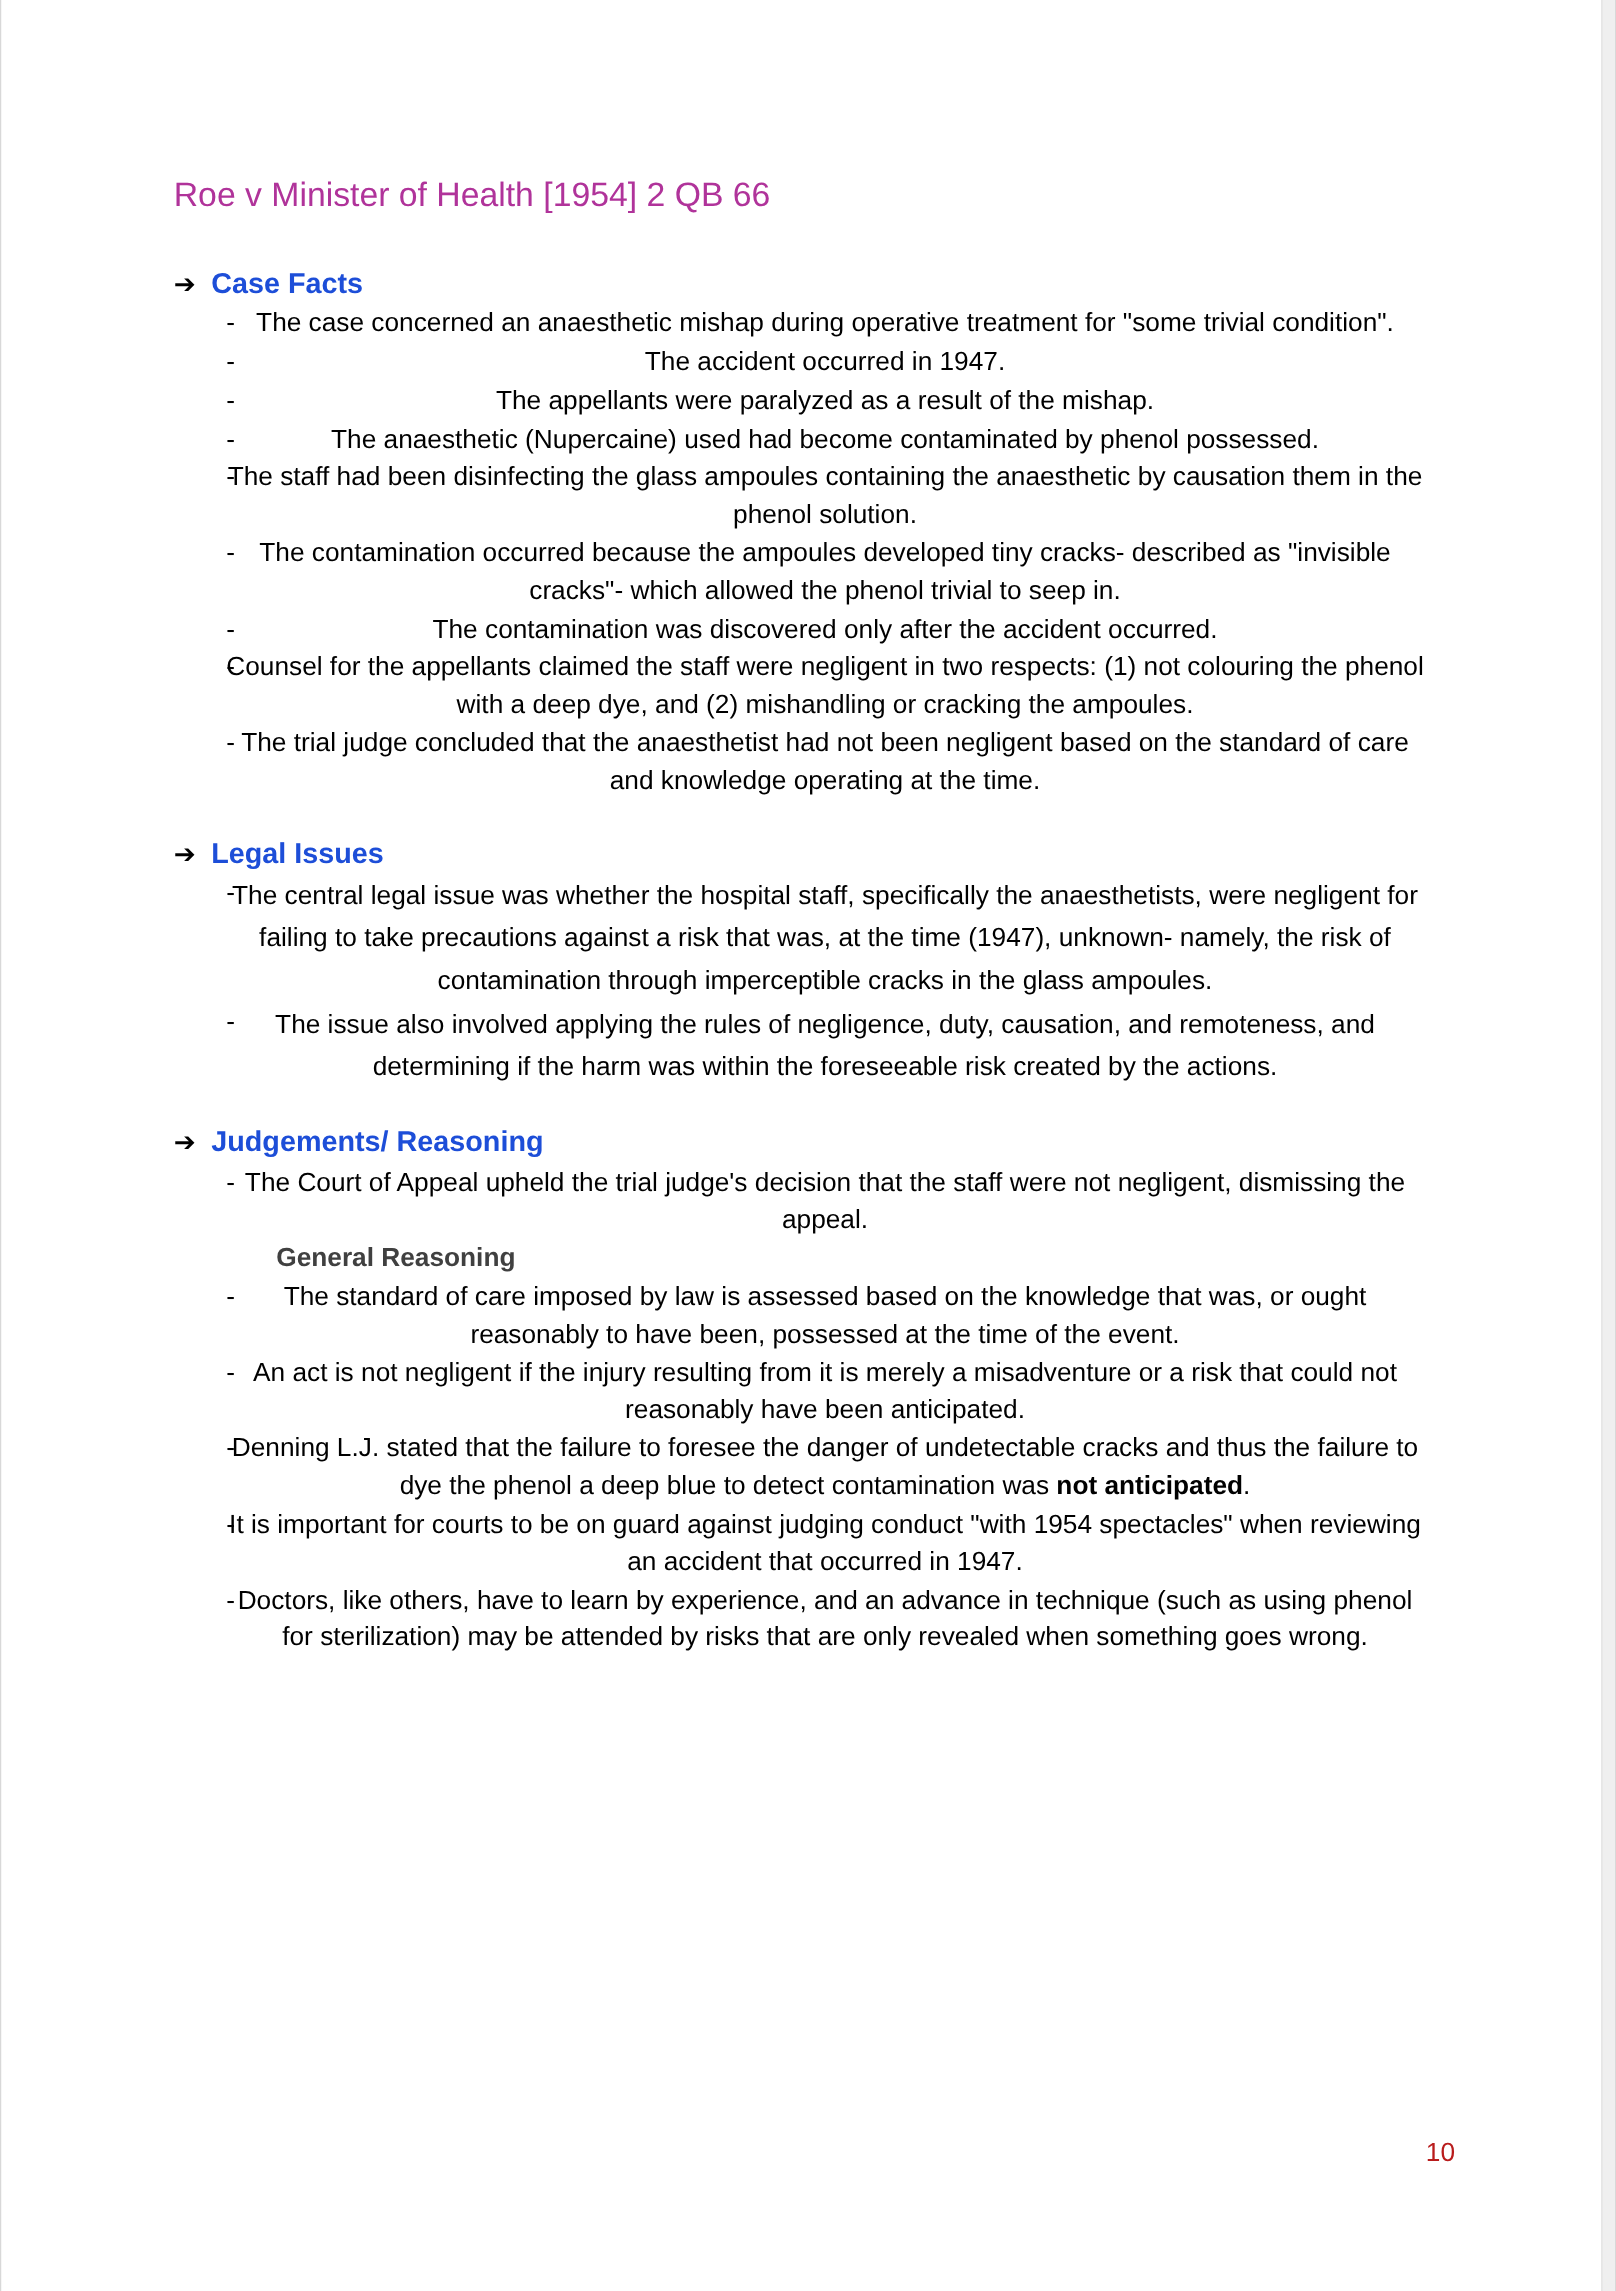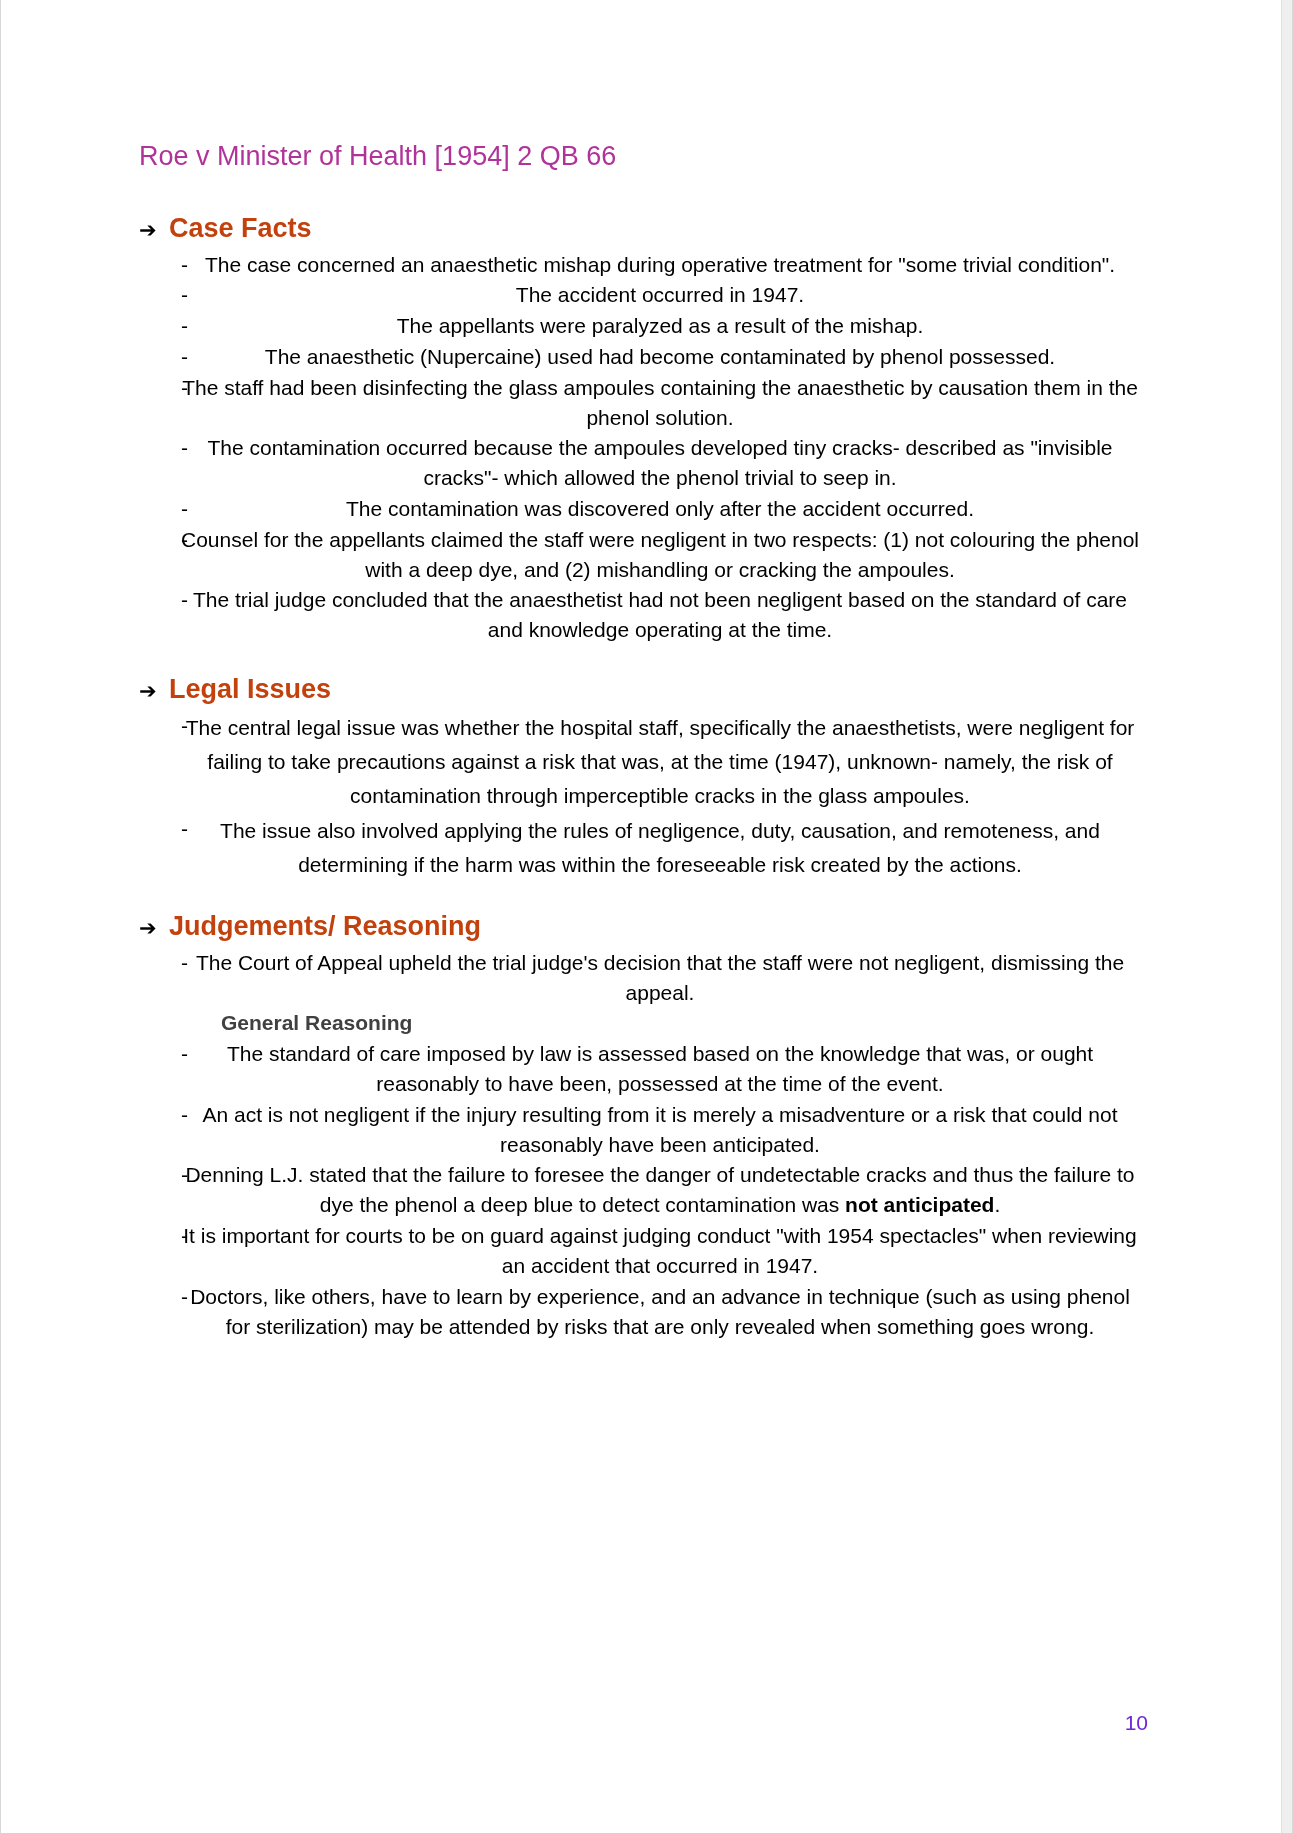--- a/index.html
+++ b/index.html
@@ -50,23 +50,23 @@
     margin-bottom: 2px;
   }
   .arrow {
     font-size: 21px;
     color: #000;
     width: 30px;
     flex: 0 0 30px;
     line-height: 1.4;
   }
   .section-title {
-    font-size: 27px;
+    font-size: 23px;
     font-weight: bold;
-    color: #c2410c;
+    color: #1d4ed8;
     line-height: 1.4;
   }
   ul.bullets {
     list-style: none;
     margin: 0;
     padding: 0;
   }
   ul.bullets > li {
     display: flex;
     align-items: flex-start;
@@ -95,24 +95,24 @@
     font-size: 21px;
     font-weight: bold;
     color: #404040;
     line-height: 1.42;
     padding-left: 82px;
     margin: 0;
   }
   b.strong { font-weight: bold; }
   .page-number {
     position: absolute;
-    right: 144px;
+    right: 128px;
     bottom: 98px;
     font-size: 21px;
-    color: #6d28d9;
+    color: #b91c1c;
   }
 </style>
 </head>
 <body>
 
 <div class="page">
   <div class="page-edge-right"></div>
 
   <div class="content">
     <h1 class="doc-title">Roe v Minister of Health [1954] 2 QB 66</h1>

